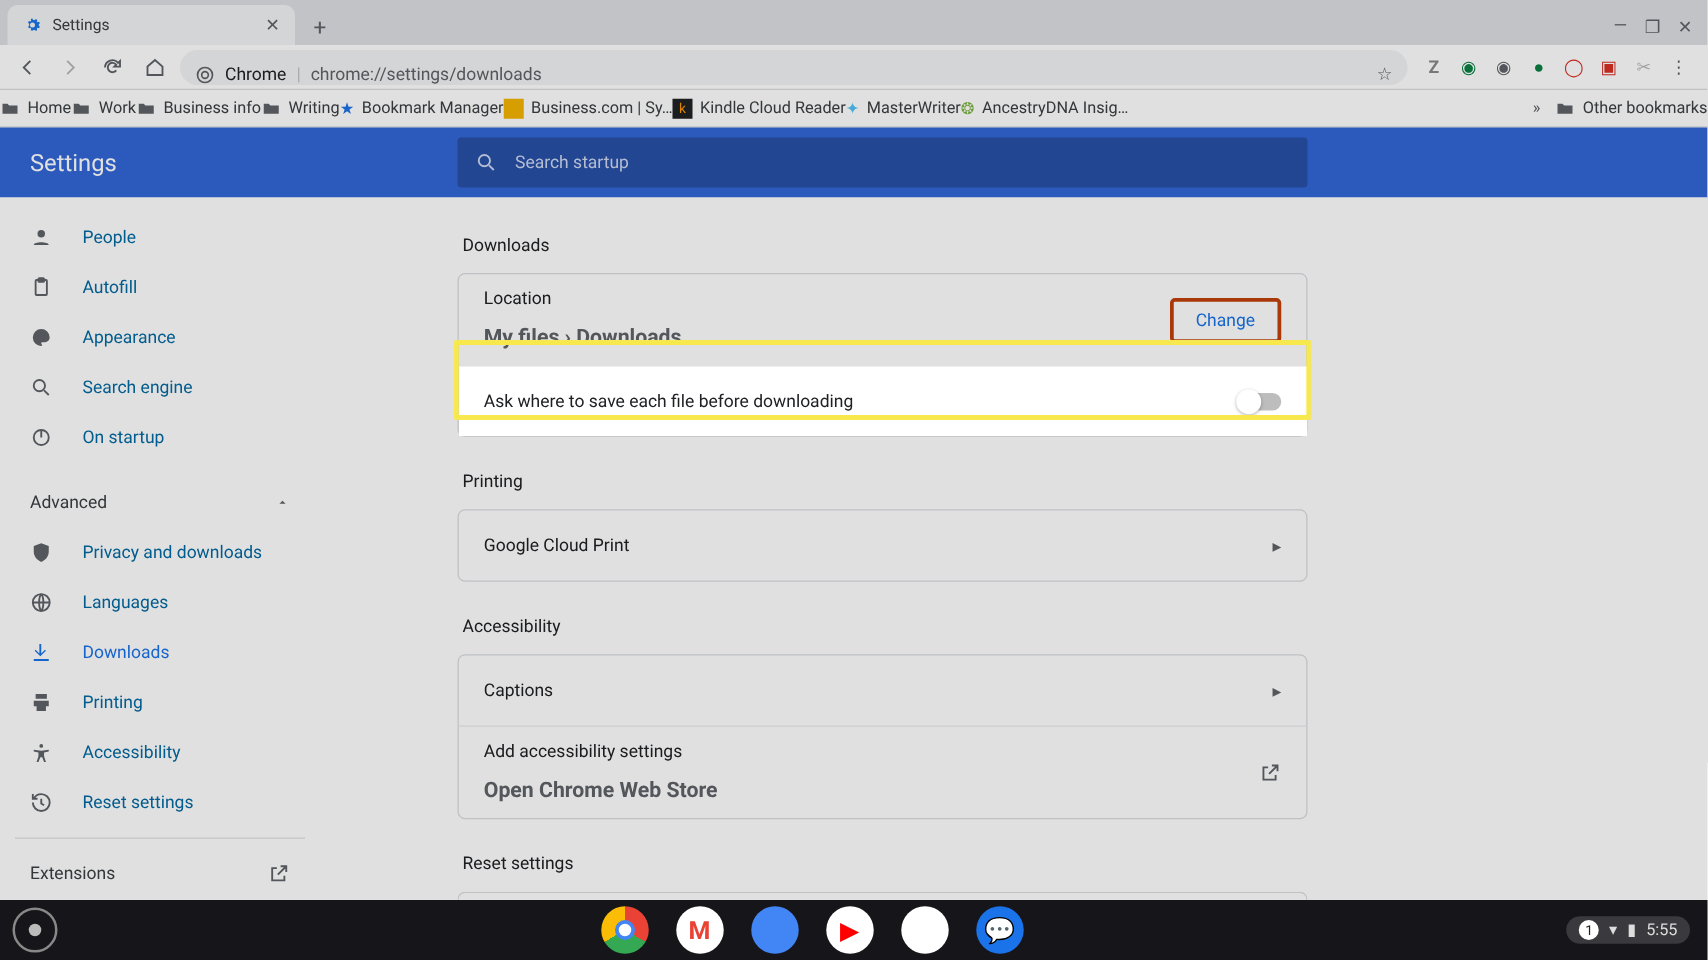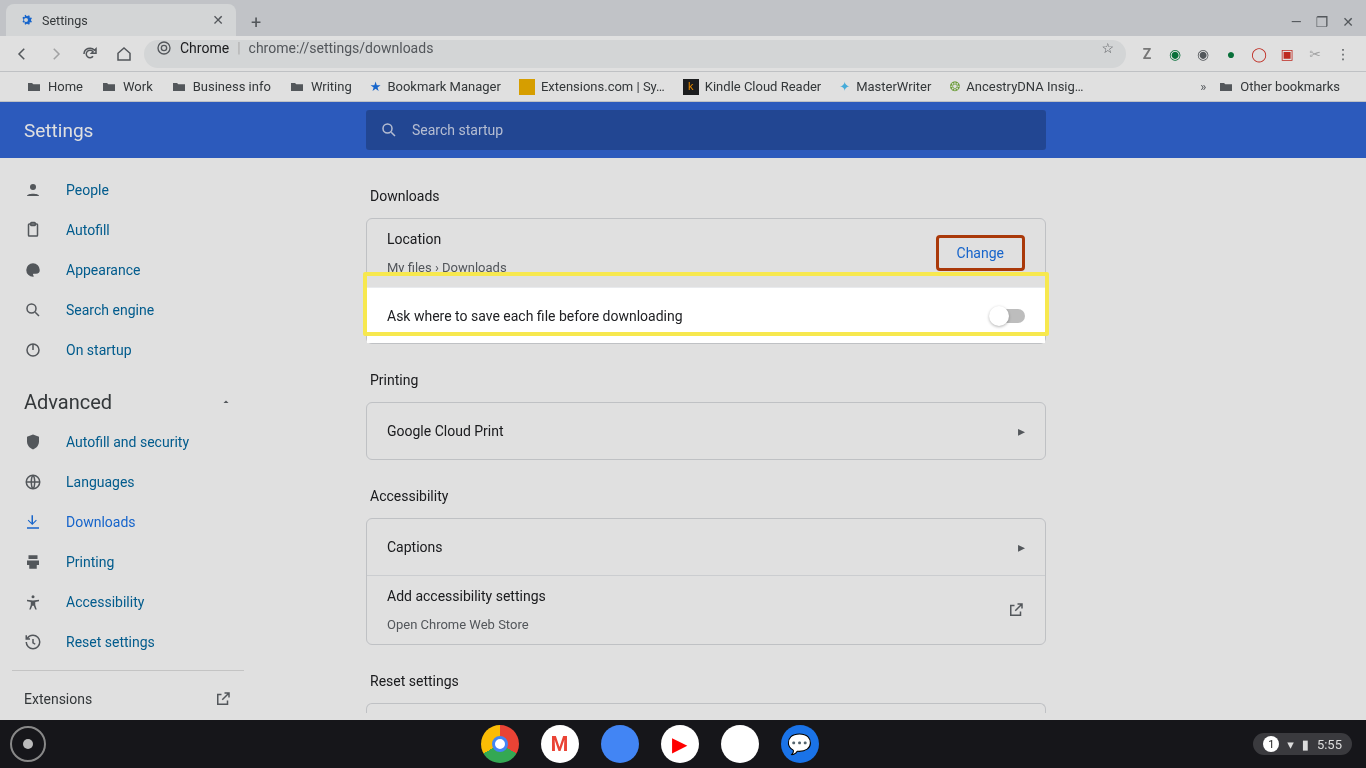--- a/index.html
+++ b/index.html
@@ -13,56 +13,56 @@
 .tab { display: flex; align-items: center; gap: 8px; background: #f1f3f4; height: 32px; padding: 0 12px; border-radius: 8px 8px 0 0; width: 230px; font-size: 12.5px; color: #3c4043; }
 .tab .fav { width: 16px; height: 16px; color: #1a73e8; }
 .tab .close { margin-left: auto; font-size: 14px; color: #5f6368; cursor: pointer; }
 .newtab { width: 28px; height: 28px; margin-left: 6px; display: flex; align-items: center; justify-content: center; color: #5f6368; border-radius: 50%; font-size: 18px; }
 .wincontrols { margin-left: auto; display: flex; gap: 14px; padding: 0 12px 6px; color: #5f6368; font-size: 14px; }
 
 
 .toolbar { height: 36px; background: #fff; border-bottom: 1px solid #dadce0; display: flex; align-items: center; padding: 0 8px; gap: 6px; }
 .tbtn { width: 28px; height: 28px; display: flex; align-items: center; justify-content: center; color: #5f6368; border-radius: 50%; }
 .tbtn.disabled { color: #b8b9ba; }
-.omnibox { flex: 1; height: 28px; background: #f1f3f4; border-radius: 14px; display: flex; align-items: flex-start; padding: 0 12px; gap: 8px; color: #5f6368; font-size: 14px; }
+.omnibox { flex: 1; height: 28px; background: #f1f3f4; border-radius: 14px; display: flex; align-items: flex-end; padding: 0 12px; gap: 8px; color: #5f6368; font-size: 14px; }
 .omnibox .scheme { color: #202124; }
 .omnibox .path { color: #5f6368; }
 .omnibox .star { margin-left: auto; }
 .exts { display: flex; align-items: center; gap: 10px; padding: 0 6px; }
 .exticon { width: 18px; height: 18px; display: flex; align-items: center; justify-content: center; font-size: 14px; }
 
 
-.bmbar { height: 30px; background: #fff; border-bottom: 1px solid #dadce0; display: flex; align-items: center; padding: 0 26px; gap: 18px; font-size: 13px; color: #3c4043; }
+.bmbar { height: 30px; background: #fff; border-bottom: 1px solid #dadce0; display: flex; align-items: center; padding: 0 0; font-size: 13px; color: #3c4043; }
 .bm { display: flex; align-items: center; gap: 6px; }
 .bm .foldericon, .bmright .foldericon { color: #5f6368; }
 .bmright { margin-left: auto; display: flex; align-items: center; gap: 12px; }
 
 
 .settingsbar { height: 56px; background: #3367d6; display: flex; align-items: center; color: #fff; }
 .settingsbar .title { font-size: 19px; padding-left: 24px; width: 340px; }
 .searchwrap { margin-left: 26px; width: 680px; height: 40px; background: rgba(0,0,0,0.22); border-radius: 3px; display: flex; align-items: center; padding: 0 14px; gap: 14px; color: #cfd8ef; font-size: 14px; }
 
 
 .main { display: flex; height: calc(100% - 36px - 36px - 30px - 56px - 48px); background: #fff; }
 .sidebar { width: 256px; padding-top: 12px; }
 .sbitem { height: 40px; display: flex; align-items: center; gap: 24px; padding-left: 24px; font-size: 14px; color: #0369a1; }
 .sbitem.active { color: #1a73e8; }
 .sbitem.active svg { color: #1a73e8; }
 .sbitem svg { color: #5f6368; }
-.sbsection { height: 40px; display: flex; align-items: center; justify-content: space-between; padding: 0 24px; font-size: 20px; color: #3c4043; }
+.sbsection { height: 40px; display: flex; align-items: center; justify-content: space-between; padding: 0 24px; font-size: 14px; color: #3c4043; }
 .sbdiv { border-top: 1px solid #e0e0e0; margin: 8px 12px; }
 .sbext { height: 40px; display: flex; align-items: center; justify-content: space-between; padding: 0 24px; font-size: 14px; color: #3c4043; }
 
 .content { flex: 1; padding: 18px 0 0 0; overflow-y: auto; }
 .contentinner { width: 680px; margin-left: 110px; }
 .sectitle { font-size: 14px; color: #202124; margin: 12px 0 14px 4px; }
 .card { border: 1px solid #dadce0; border-radius: 6px; background: #fff; }
 .row { min-height: 56px; padding: 12px 20px; display: flex; align-items: center; justify-content: space-between; font-size: 14px; color: #202124; }
 .row + .row { border-top: 1px solid #e8eaed; }
-.row .sub { font-size: 13px; color: #5f6368; margin-top: 13px; }
+.row .sub { font-size: 17px; color: #5f6368; margin-top: 13px; font-weight: bold; }
 .changebtn { border: 3px solid #c2410c; background: #fff; color: #1a73e8; font-size: 14px; padding: 7px 18px; border-radius: 4px; cursor: pointer; }
 .row.highlight { background: #fff; position: relative; z-index: 60; }
 .hlborder { position: absolute; z-index: 61; border: 4px solid #f7e84e; border-radius: 2px; pointer-events: none; }
 
 .toggle { width: 34px; height: 14px; background: #bdbdbd; border-radius: 10px; position: relative; }
 .toggle .knob { position: absolute; top: -3px; left: -2px; width: 20px; height: 20px; background: #fff; border-radius: 50%; box-shadow: 0 1px 3px rgba(0,0,0,0.3); }
 
 .arrow { color: #5f6368; }
 .extlink { color: #5f6368; }
 
@@ -164,21 +164,21 @@
         <path d="M3 6h6l2 2h10v10H3z"></path>
       </svg>
       <span>Writing</span>
     </div>
   <div class="bm">
       <span style="color:#1a73e8">★</span>
       <span>Bookmark Manager</span>
     </div>
   <div class="bm">
       <span style="width:16px;height:16px;background:#f4b400"></span>
-      <span>Extensions.com | Sy…</span>
+      <span>Business.com | Sy…</span>
     </div>
   <div class="bm">
       <span style="width:16px;height:16px;background:#202124;color:#f90;display:flex;align-items:center;justify-content:center;font-size:11px">k</span>
       <span>Kindle Cloud Reader</span>
     </div>
   <div class="bm">
       <span style="color:#4fc3f7">✦</span>
       <span>MasterWriter</span>
     </div>
   <div class="bm">
@@ -248,21 +248,21 @@
       <span>Advanced</span>
       <svg viewBox="0 0 24 24" fill="currentColor" style="width:12px;height:12px;color:#5f6368">
           <path d="M7 14l5-5 5 5z"></path>
         </svg>
     </div>
 
     <div class="sbitem">
         <svg viewBox="0 0 24 24" fill="currentColor">
           <path d="M12 2l8 3v6c0 5-3 9-8 11-5-2-8-6-8-11V5l8-3z"></path>
         </svg>
-        <span>Autofill and security</span>
+        <span>Privacy and downloads</span>
       </div>
     <div class="sbitem">
         <svg viewBox="0 0 24 24" fill="none" stroke="currentColor" stroke-width="2">
           <circle cx="12" cy="12" r="9"></circle>
           <path d="M3 12h18M12 3c3 3 3 15 0 18M12 3c-3 3-3 15 0 18"></path>
         </svg>
         <span>Languages</span>
       </div>
     <div class="sbitem active">
         <svg viewBox="0 0 24 24" fill="currentColor">

